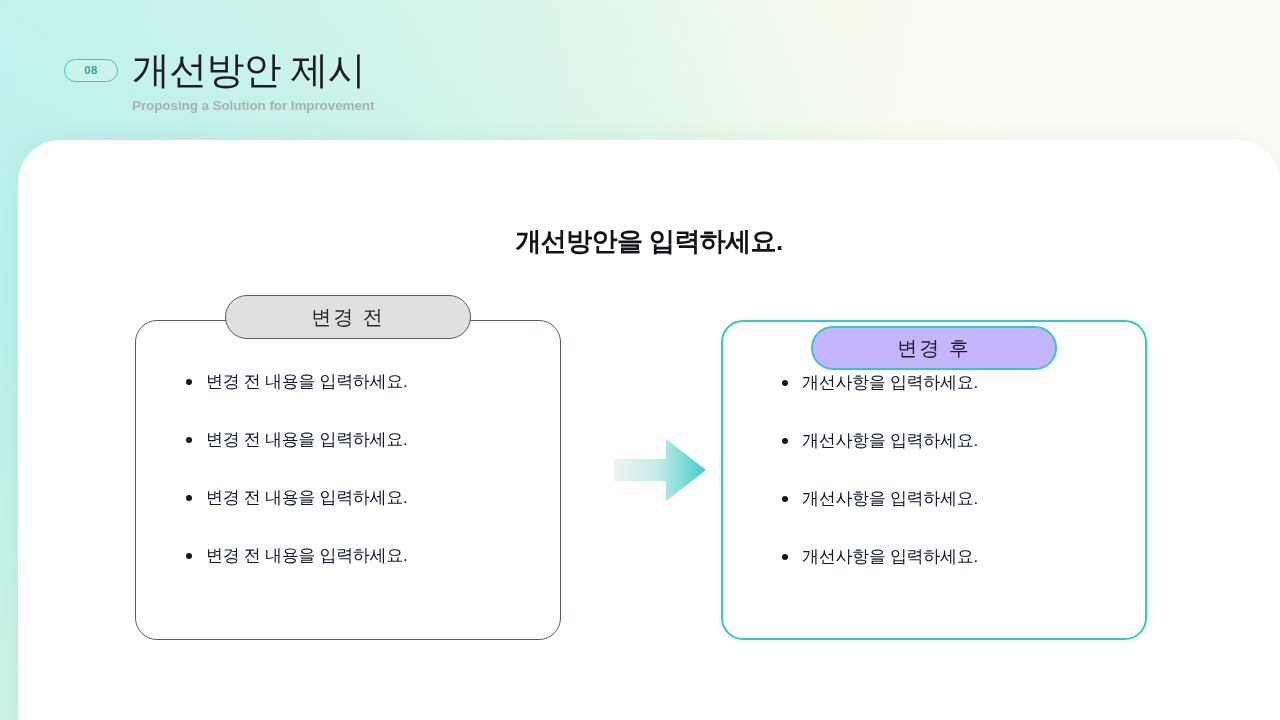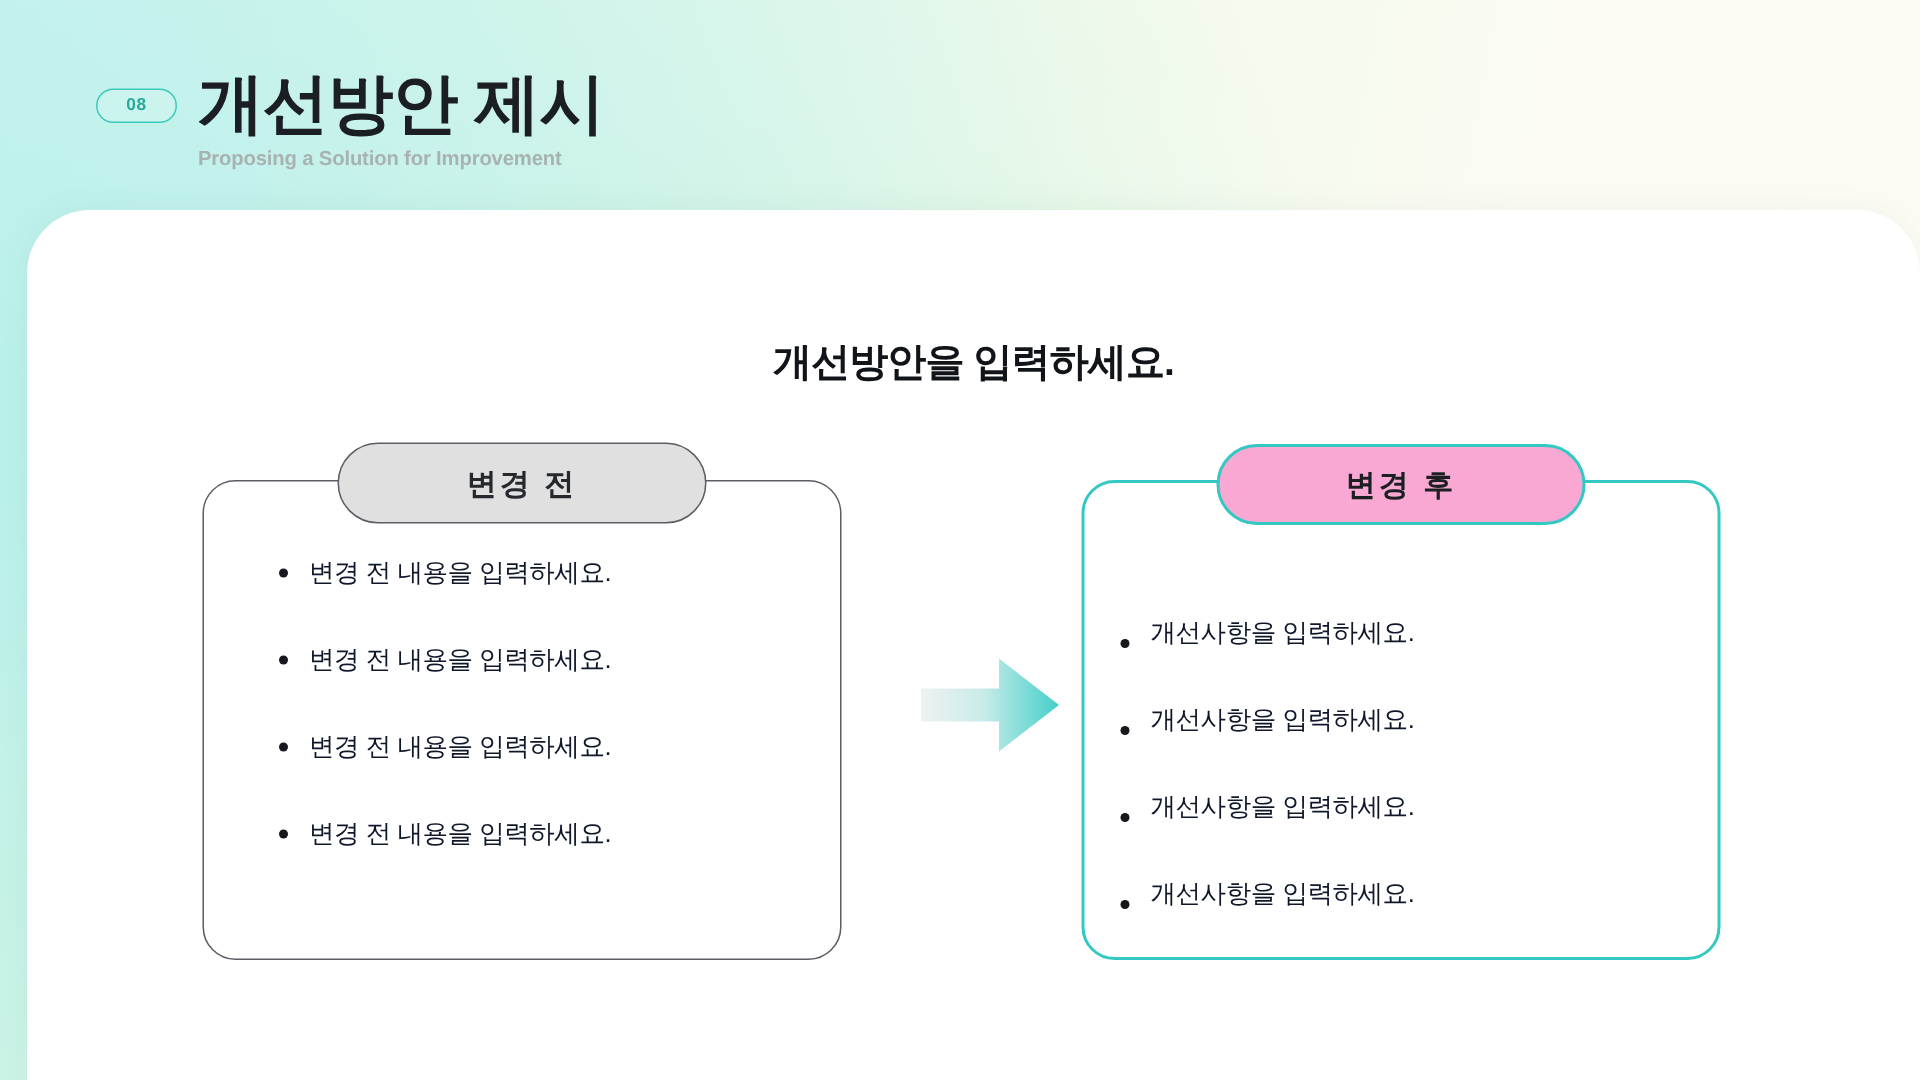--- a/index.html
+++ b/index.html
@@ -49,22 +49,22 @@
     font-size: 11.5px;
     font-weight: 700;
     letter-spacing: 0.4px;
     display: flex;
     align-items: center;
     justify-content: center;
     box-sizing: border-box;
     background: rgba(255,255,255,0.15);
   }
   .title-main {
-    font-size: 44px;
-    font-weight: 700;
+    font-size: 38px;
+    font-weight: 400;
     color: #1b1f24;
     letter-spacing: -0.8px;
     line-height: 1;
     white-space: nowrap;
   }
   .title-sub {
     margin-left: 68px;
     font-size: 13.5px;
     font-weight: 700;
     color: #a8b3b1;
@@ -123,40 +123,41 @@
     left: 703px;
     border: 2.4px solid #33c9c2;
   }
 
   .panel-badge {
     position: absolute;
     top: -26px;
     left: 50%;
     transform: translateX(-50%);
     width: 246px;
-    height: 54px;
+    height: 44px;
     box-sizing: border-box;
     border-radius: 27px;
     display: flex;
     align-items: center;
     justify-content: center;
     font-size: 20px;
-    font-weight: 700;
+    font-weight: 400;
     letter-spacing: 2px;
     z-index: 3;
   }
   .panel.before .panel-badge {
     background: #e0e0e0;
     border: 1.6px solid #5a5d63;
     color: #25282c;
   }
   .panel.after .panel-badge {
-    background: #f9a8d4;
+    background: #c4b5fd;
     border: 2.4px solid #33c9c2;
     color: #1c1f22;
+    margin-top: 30px;
   }
 
   .bullets {
     position: absolute;
     left: 0;
     right: 0;
     top: 52px;
     padding: 0;
     margin: 0;
     list-style: none;
@@ -165,21 +166,21 @@
     display: flex;
     align-items: flex-start;
     gap: 14px;
     height: 58px;
     font-size: 17px;
     color: #0f172a;
     letter-spacing: -0.3px;
     line-height: 1.1;
   }
   .panel.before .bullets li { padding-left: 50px; }
-  .panel.after  .bullets li { padding-left: 24px; align-items: flex-end; }
+  .panel.after  .bullets li { padding-left: 59px; }
 
   .dot {
     flex: 0 0 auto;
     width: 6px;
     height: 6px;
     border-radius: 50%;
     background: #16181b;
     margin-top: 6px;
   }
 

